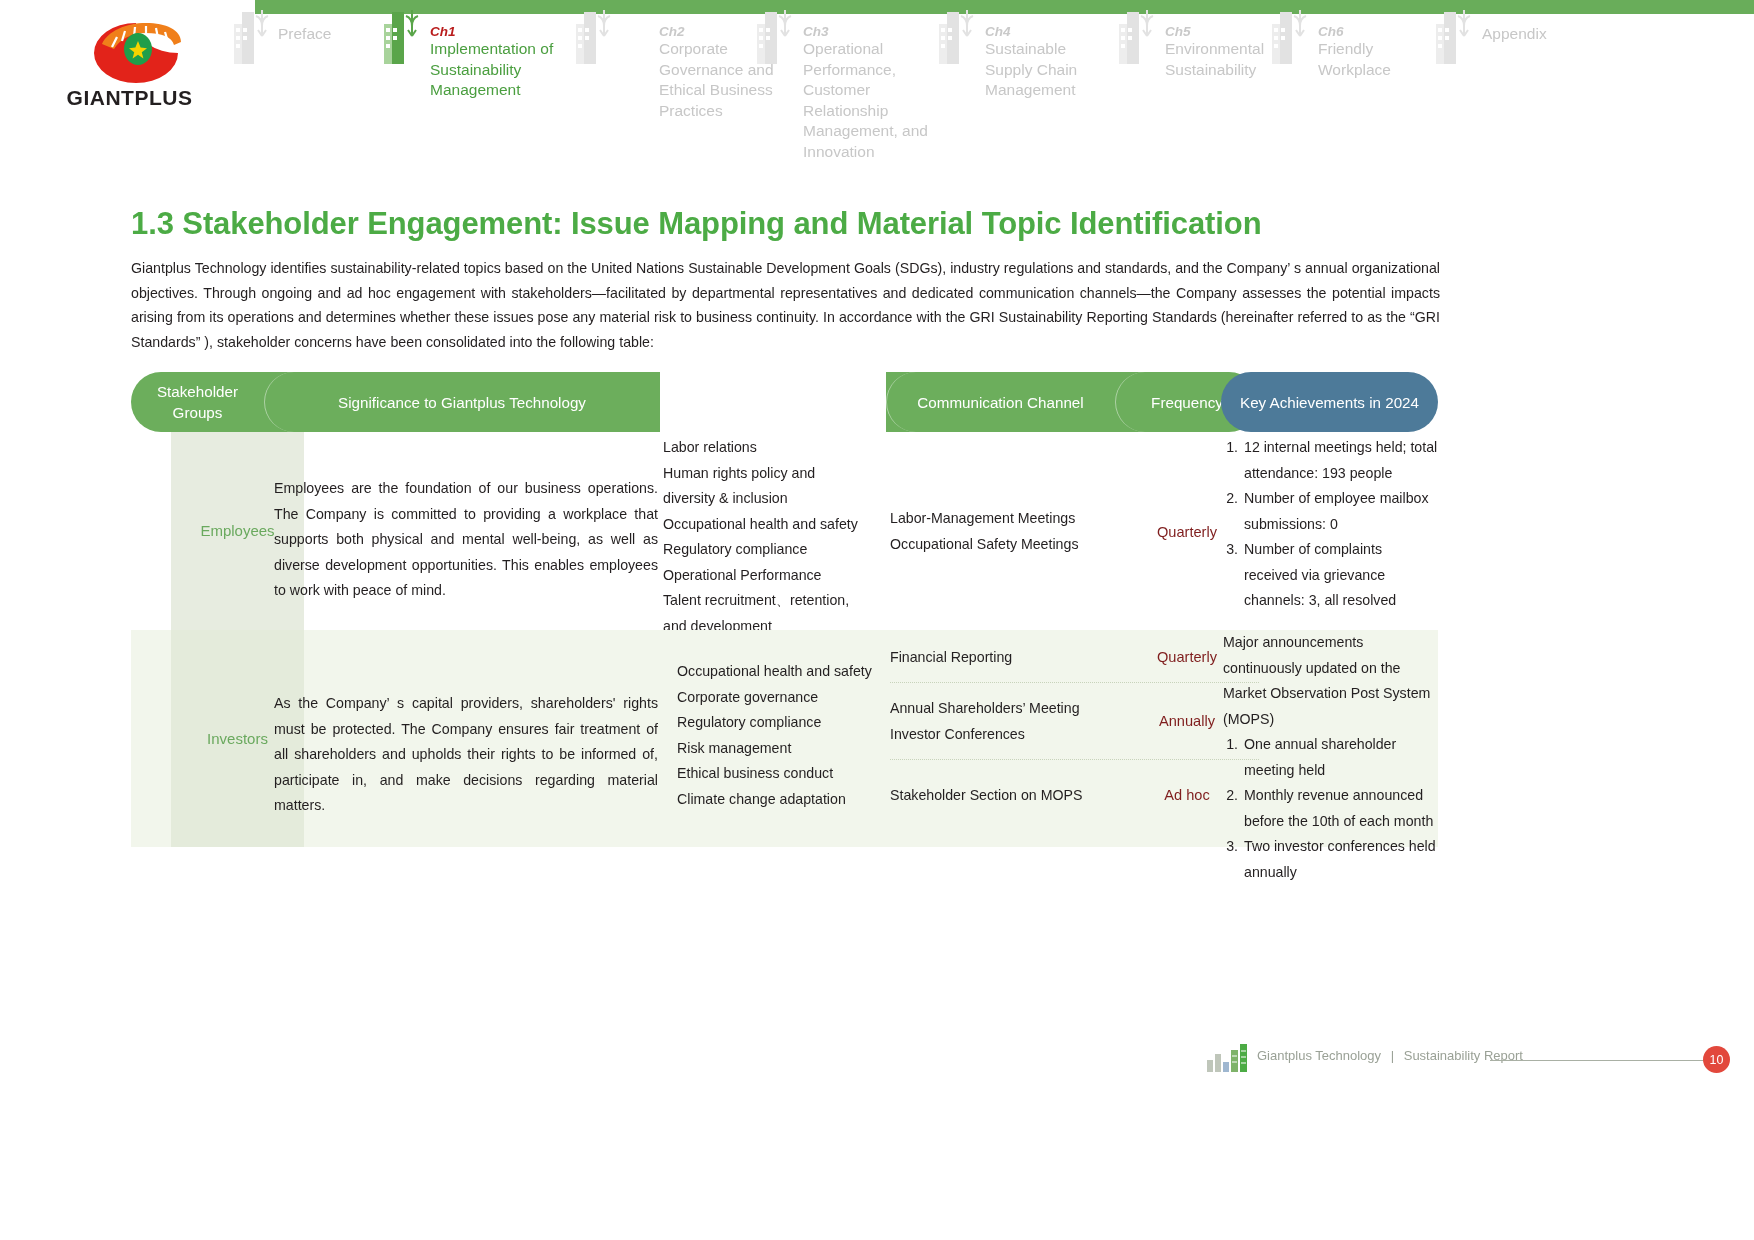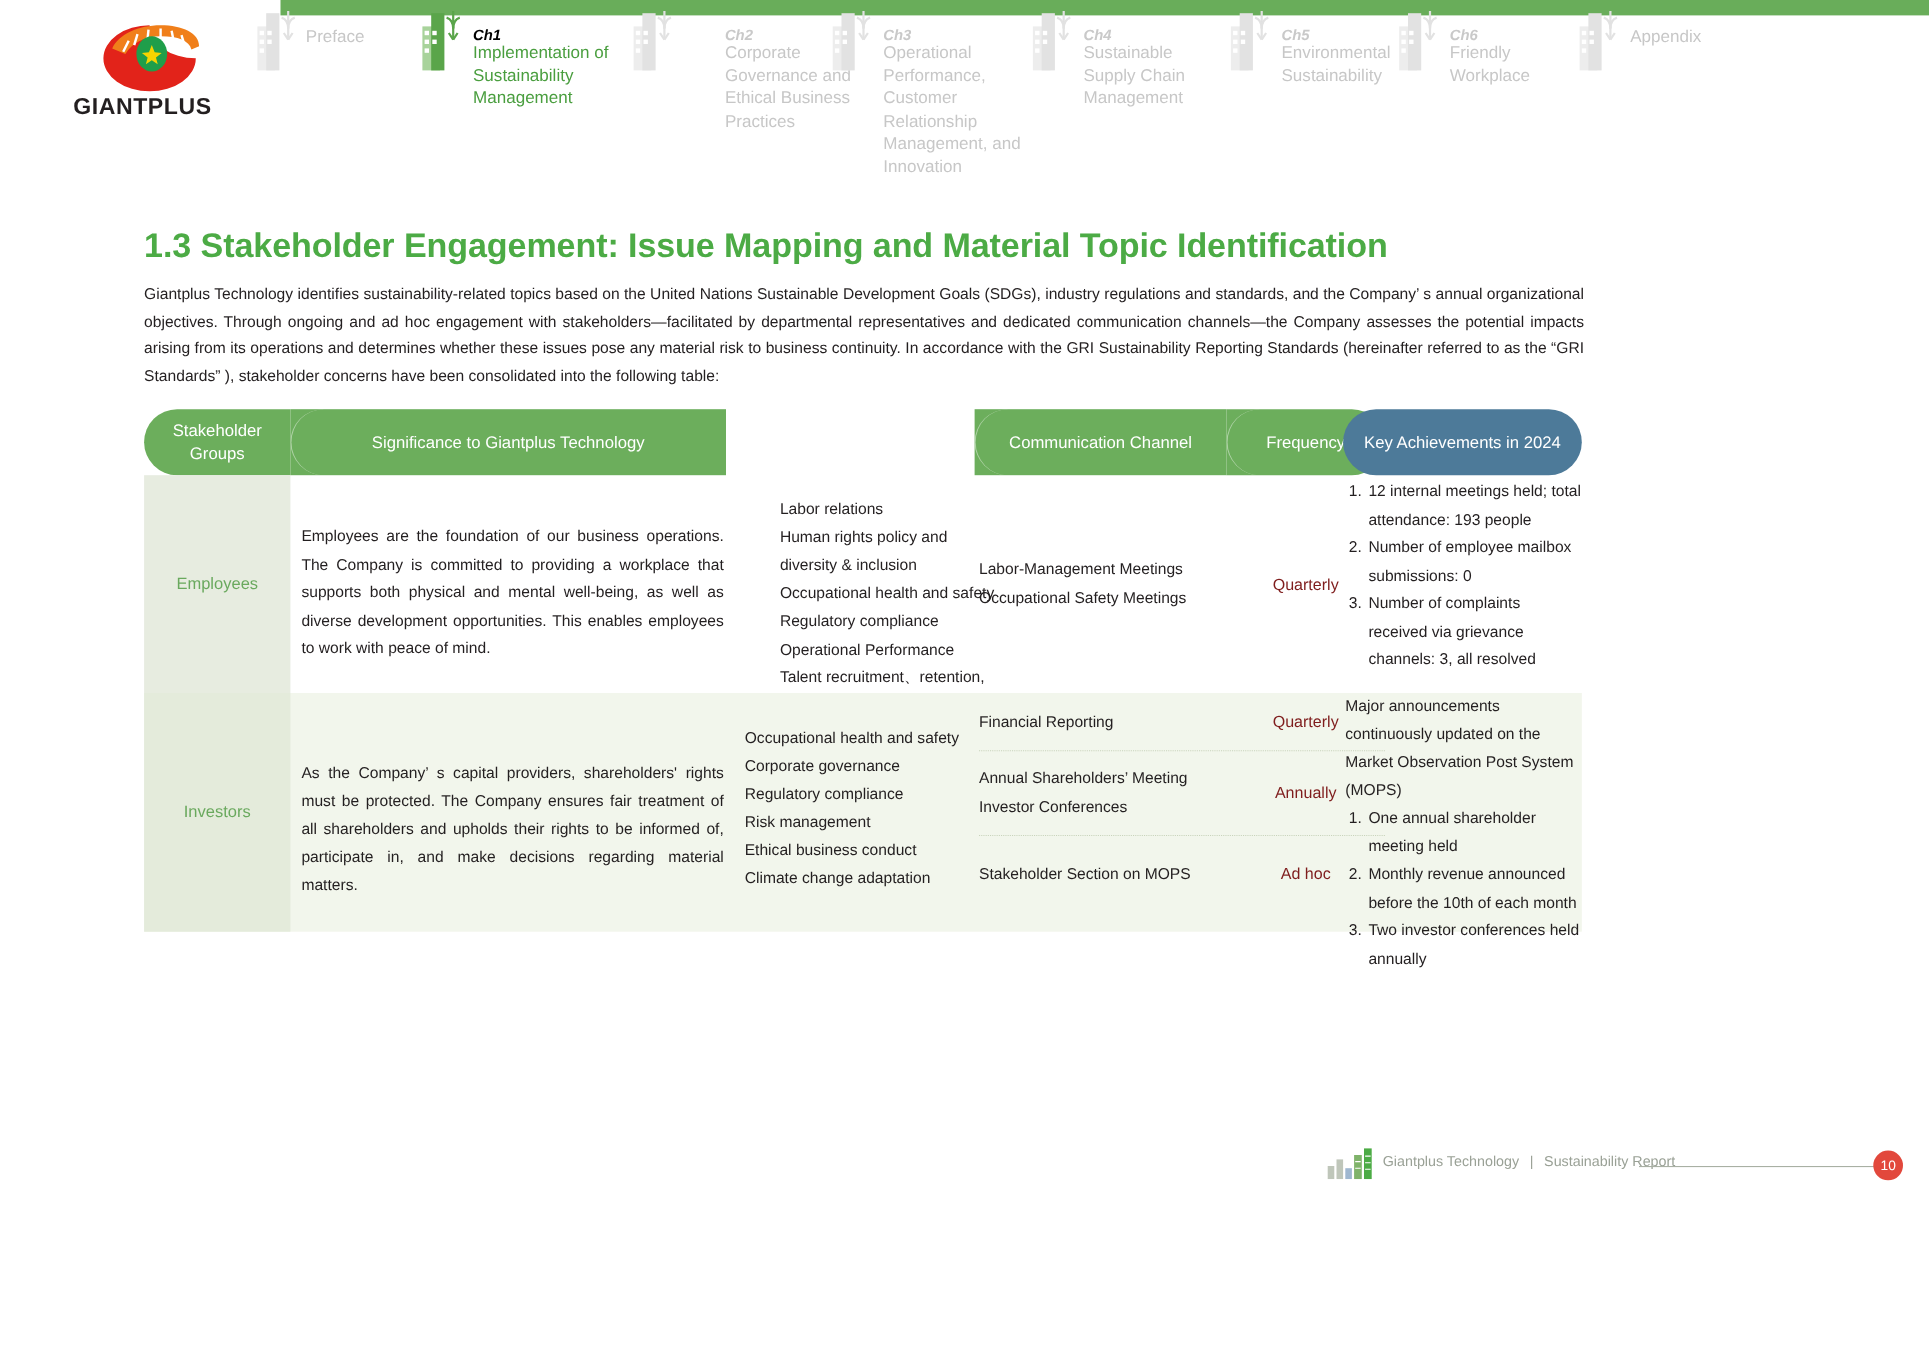--- a/index.html
+++ b/index.html
@@ -54,21 +54,21 @@
     top: 24px;
   }
   .navitem .chapnum {
     font-style: italic;
     font-weight: bold;
     font-size: 13.5px;
     line-height: 15px;
     color: #c9c9c9;
     display: block;
   }
-  .navitem.active .chapnum { color: #000000; }
+  .navitem.active .chapnum { color: #b91c1c; }
   .navitem .navlabel {
     display: block;
     font-size: 15.5px;
     line-height: 20.5px;
     color: #c7c7c7;
   }
   .navitem.active .navlabel { color: #4a9e3f; }
 
   .navicon {
     position: absolute;
@@ -146,20 +146,21 @@
     line-height: 25.5px;
     color: #231f20;
   }
   .groupcell {
     background: #e7ece0;
     color: #6aa95e;
     font-size: 15px;
     display: flex;
     align-items: center;
     justify-content: center;
+    margin-left: 40px;
   }
   .trow.alt .groupcell { background: #e4ebdb; }
   .justify { text-align: justify; }
   .freq { color: #7f1d1d; font-size: 14.6px; text-align: center; }
   ol.ach {
     margin: 0; padding: 0 0 0 21px;
     font-size: 14.2px; line-height: 25.5px;
   }
   ol.ach li { padding-left: 2px; }
   .dotline {
@@ -432,21 +433,21 @@
     </div>
   </div>
 
   <div class="trow" style="height:198px;">
     <div class="tcell groupcell" style="left:0px; top:0; width:133px; height:198px;">
       <span>Employees</span>
     </div>
 
     <div class="tcell justify" style="left:143px; top:44px; width:384px;">Employees are the foundation of our business operations. The Company is committed to providing a workplace that supports both physical and mental well-being, as well as diverse development opportunities. This enables employees to work with peace of mind.</div>
 
-    <div class="tcell" style="left:578px; top:3px; width:196px;margin-top:16px;">
+    <div class="tcell" style="left:532px; top:3px; width:196px;">
       <div>Labor relations</div>
       <div>Human rights policy and diversity &amp; inclusion</div>
       <div>Occupational health and safety</div>
       <div>Regulatory compliance</div>
       <div>Operational Performance</div>
       <div>Talent recruitment、retention, and development</div>
     </div>
 
     <div class="tcell" style="left:759px; top:74px; width:220px; white-space:pre-line;">Labor-Management Meetings
 Occupational Safety Meetings</div>

